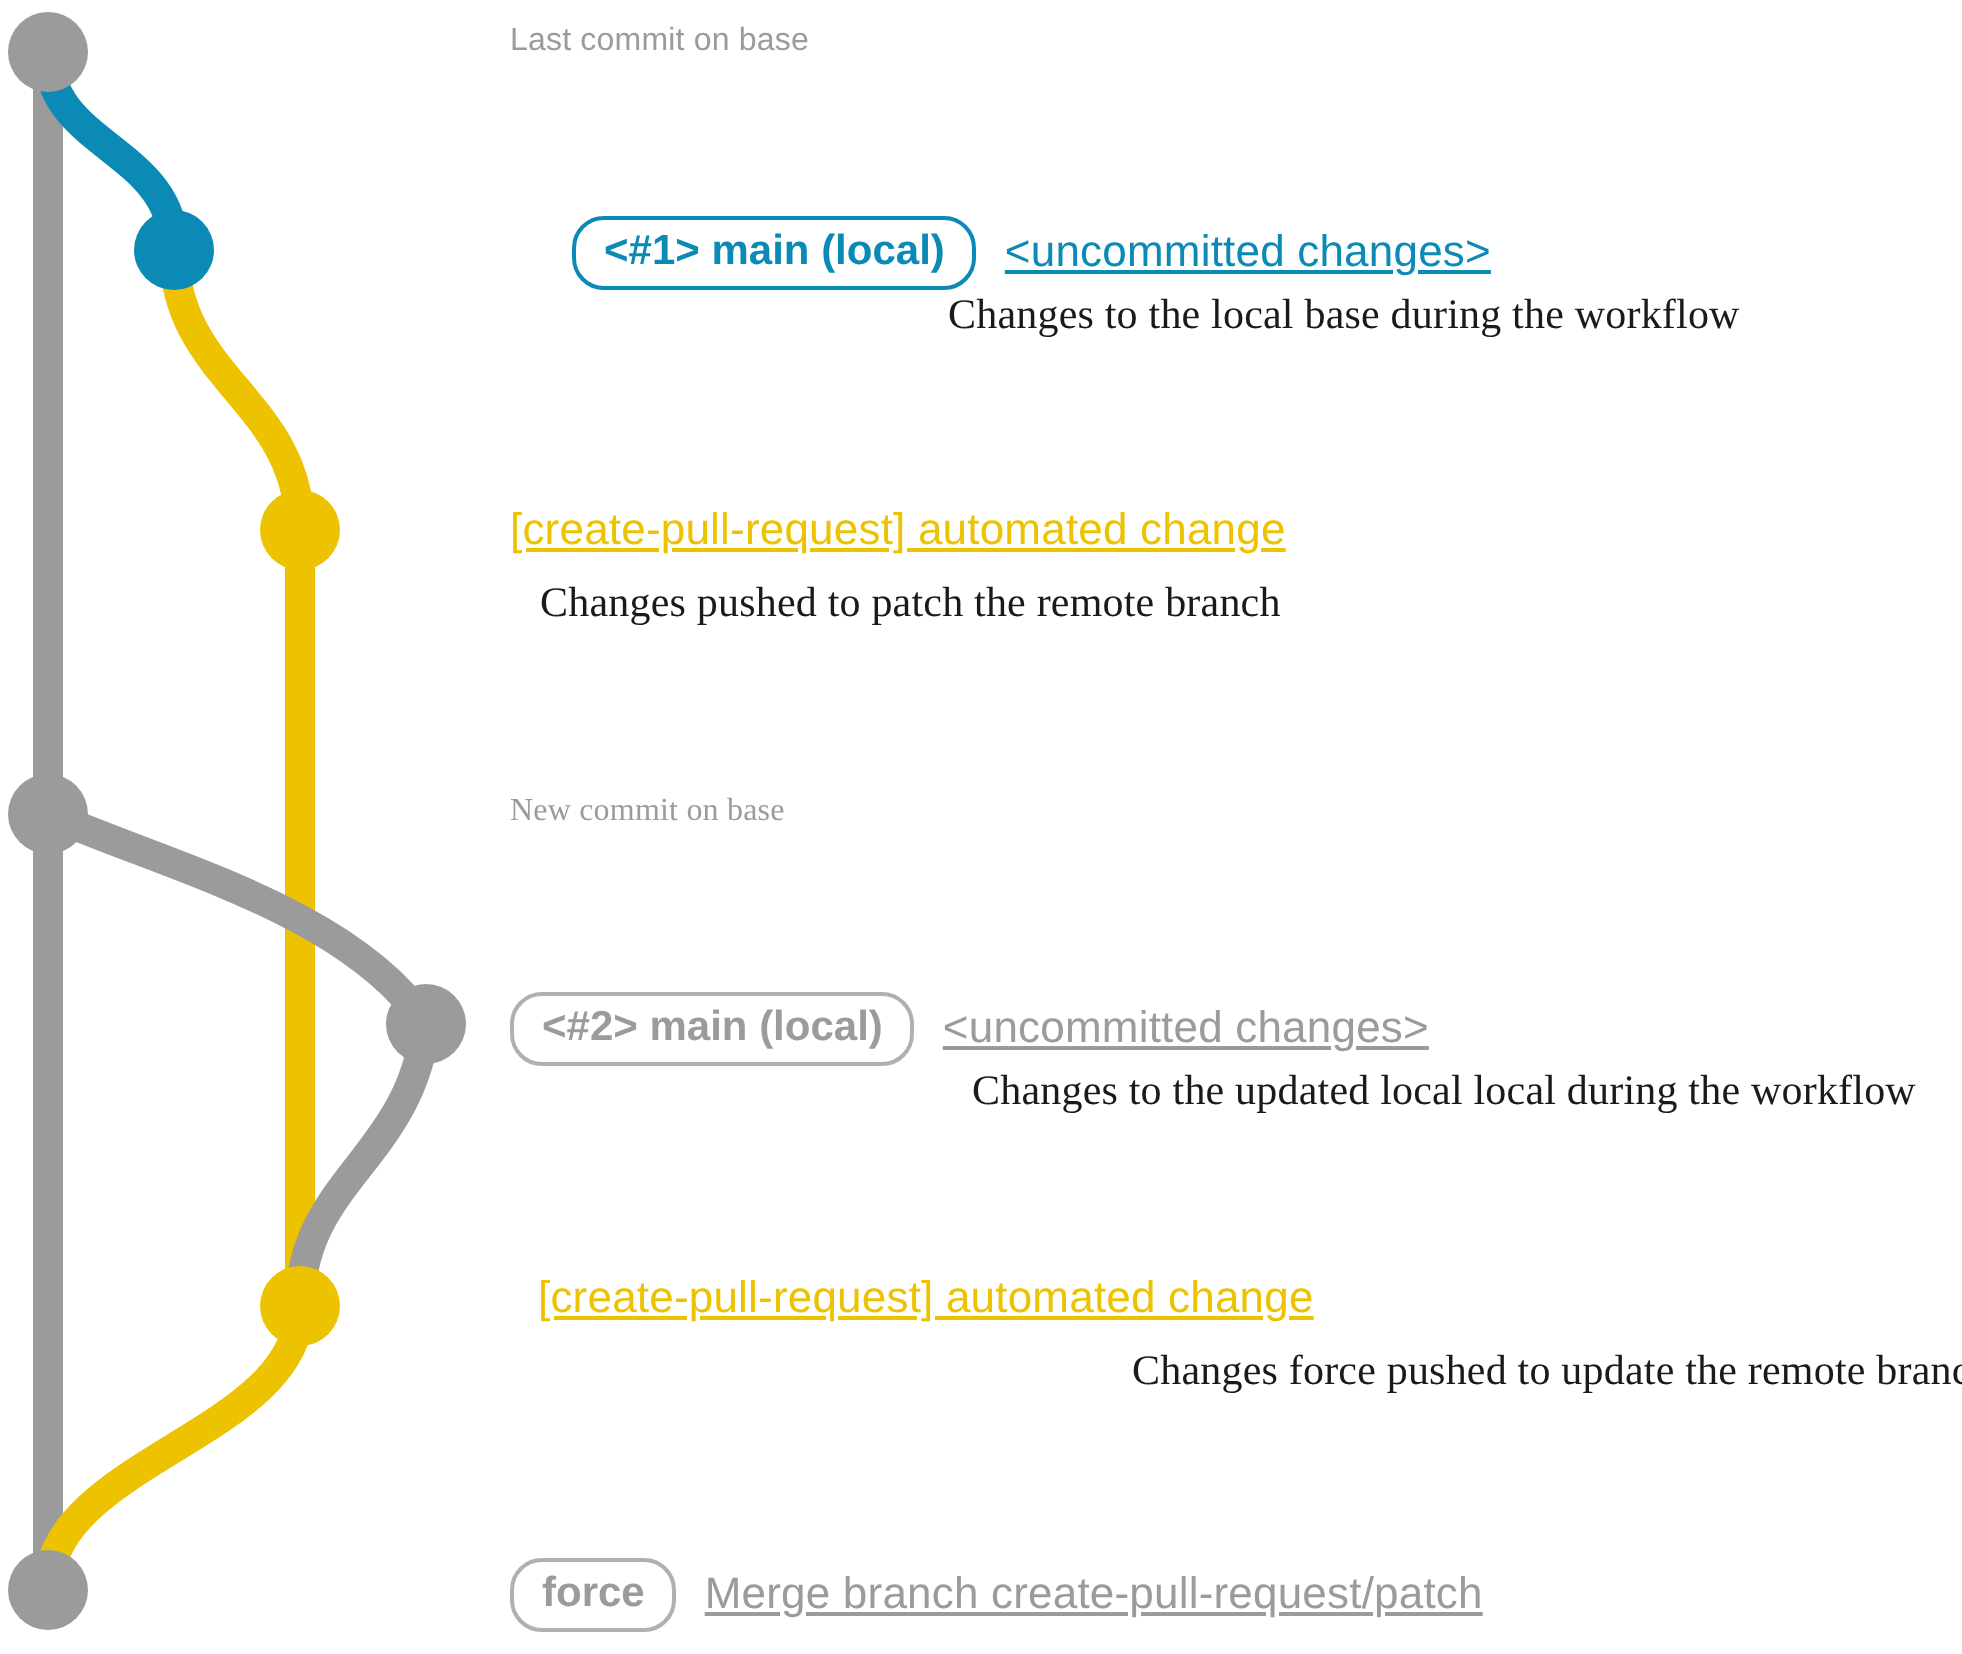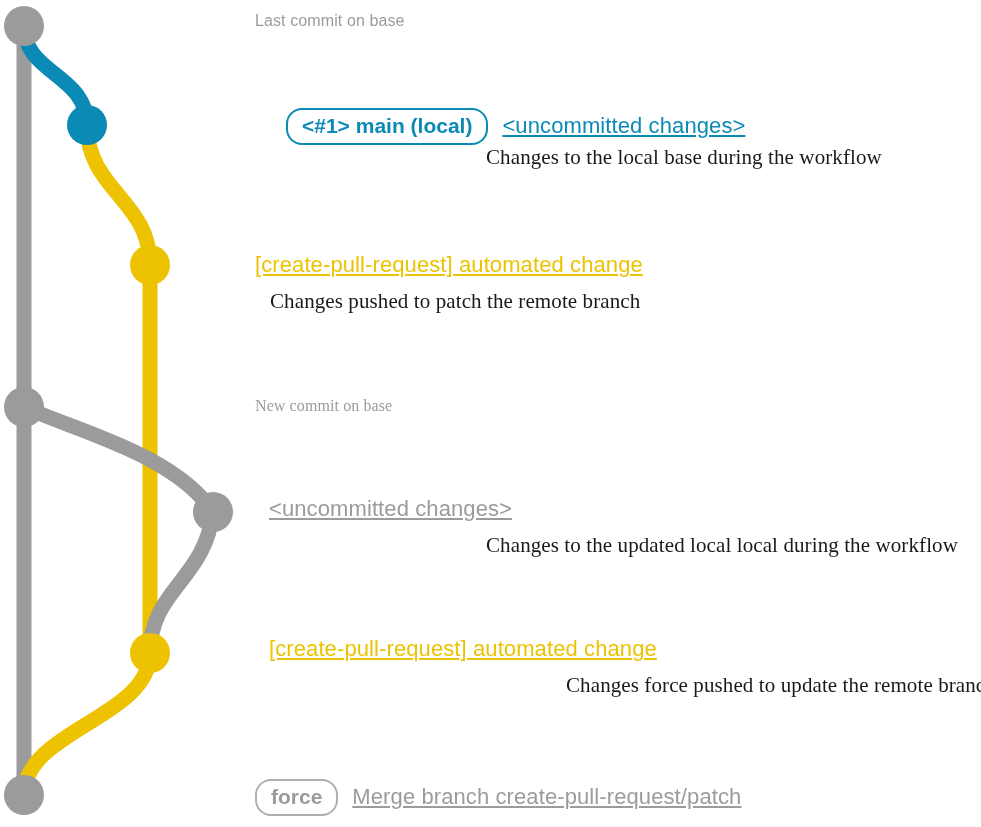--- a/index.html
+++ b/index.html
@@ -114,32 +114,33 @@
 </svg>
 
 <div class="row" style="left:255px; top:12px;">
   <span class="plain-label">Last commit on base</span>
 </div>
 
 <div class="row" style="left:272px; top:108px;margin-left:14px;">
   <span class="ref-pill teal">&lt;#1&gt; main (local)</span>
   <span class="commit-msg teal">&lt;uncommitted changes&gt;</span>
 </div>
-<div class="sub-note" style="left:486px; top:145px;">Changes to the local base during the workflow</div>
+<div class="sub-note" style="left:474px; top:145px;">Changes to the local base during the workflow</div>
 
 <div class="row" style="left:255px; top:252px;">
   <span class="commit-msg yellow" style="margin-left:0;">[create-pull-request] automated change</span>
 </div>
 <div class="sub-note" style="left:270px; top:289px;">Changes pushed to patch the remote branch</div>
 
 <div class="row" style="left:255px; top:397px;font-family:Liberation Serif, serif;">
   <span class="plain-label">New commit on base</span>
 </div>
 
 <div class="row" style="left:255px; top:496px;">
+  <span class="ref-pill grey">&lt;#2&gt; main (local)</span>
   <span class="commit-msg grey">&lt;uncommitted changes&gt;</span>
 </div>
 <div class="sub-note" style="left:486px; top:533px;">Changes to the updated local local during the workflow</div>
 
 <div class="row" style="left:255px; top:636px;">
   <span class="commit-msg yellow">[create-pull-request] automated change</span>
 </div>
 <div class="sub-note" style="left:566px; top:673px;">Changes force pushed to update the remote branch</div>
 
 <div class="row" style="left:255px; top:779px;">

